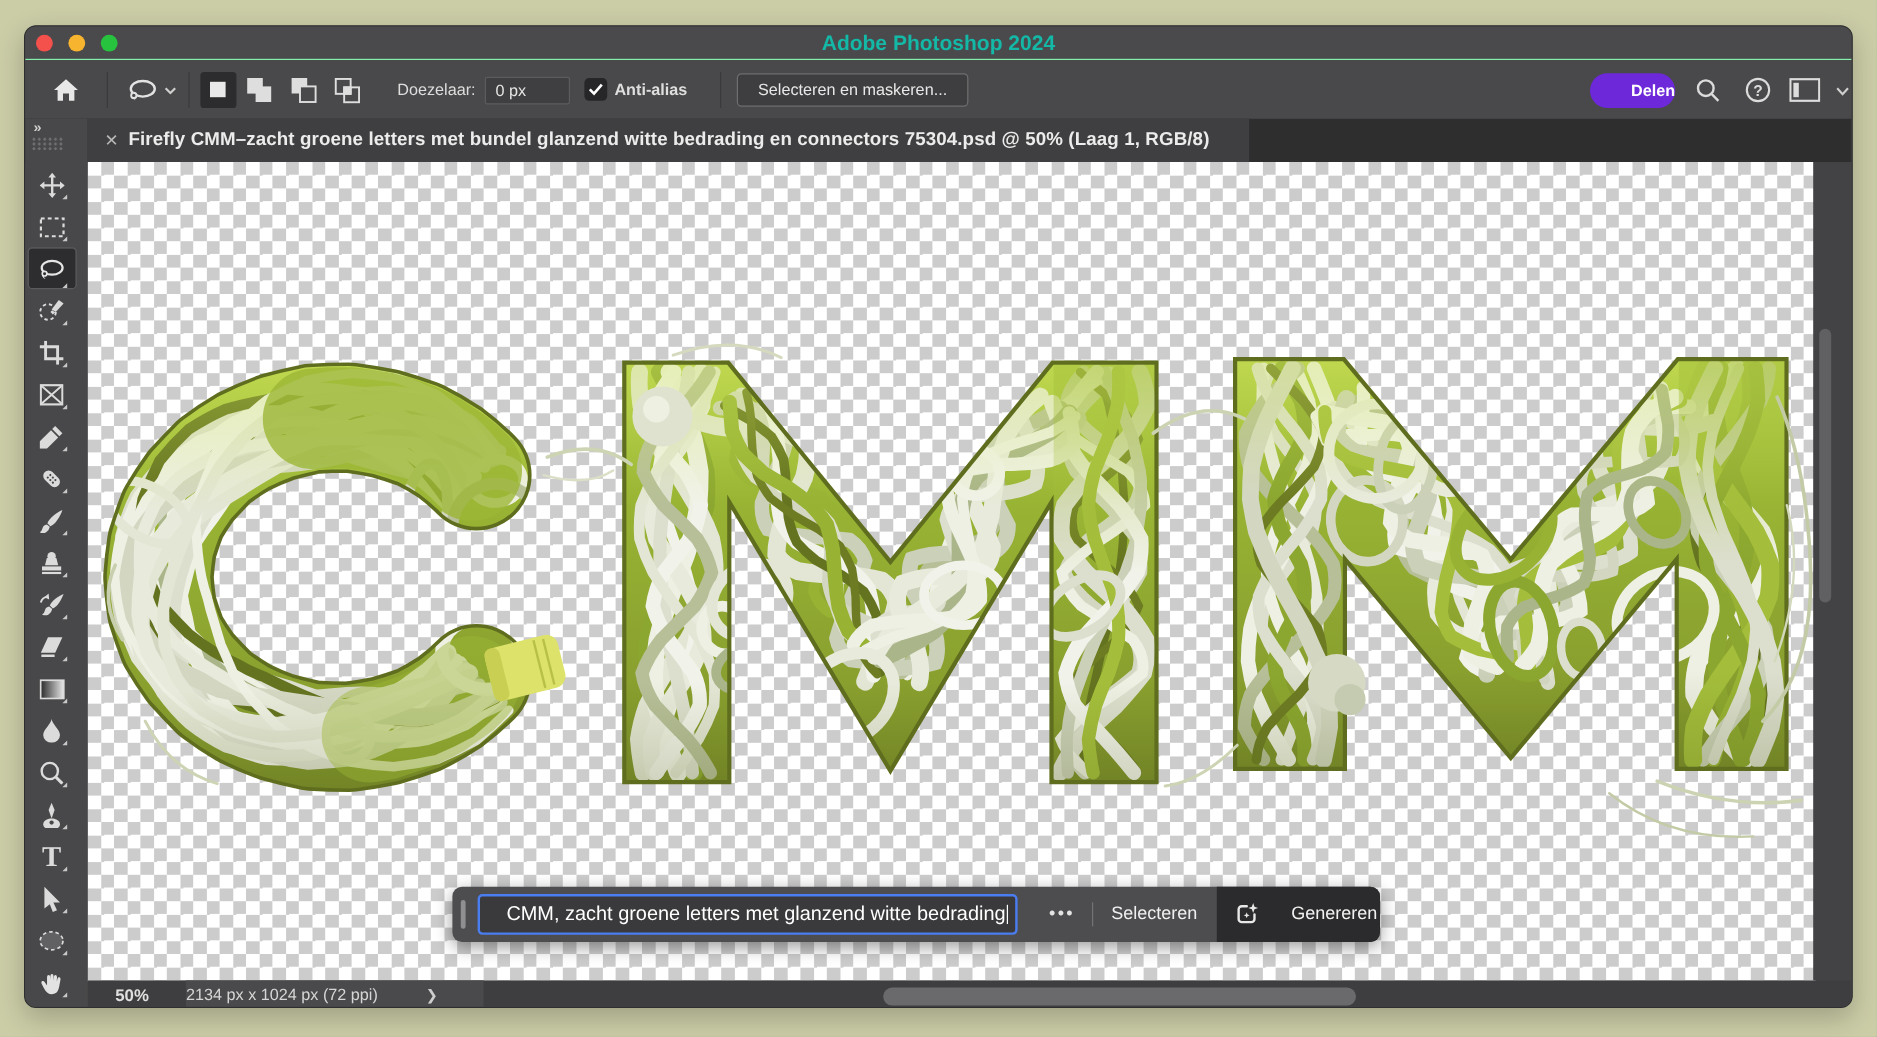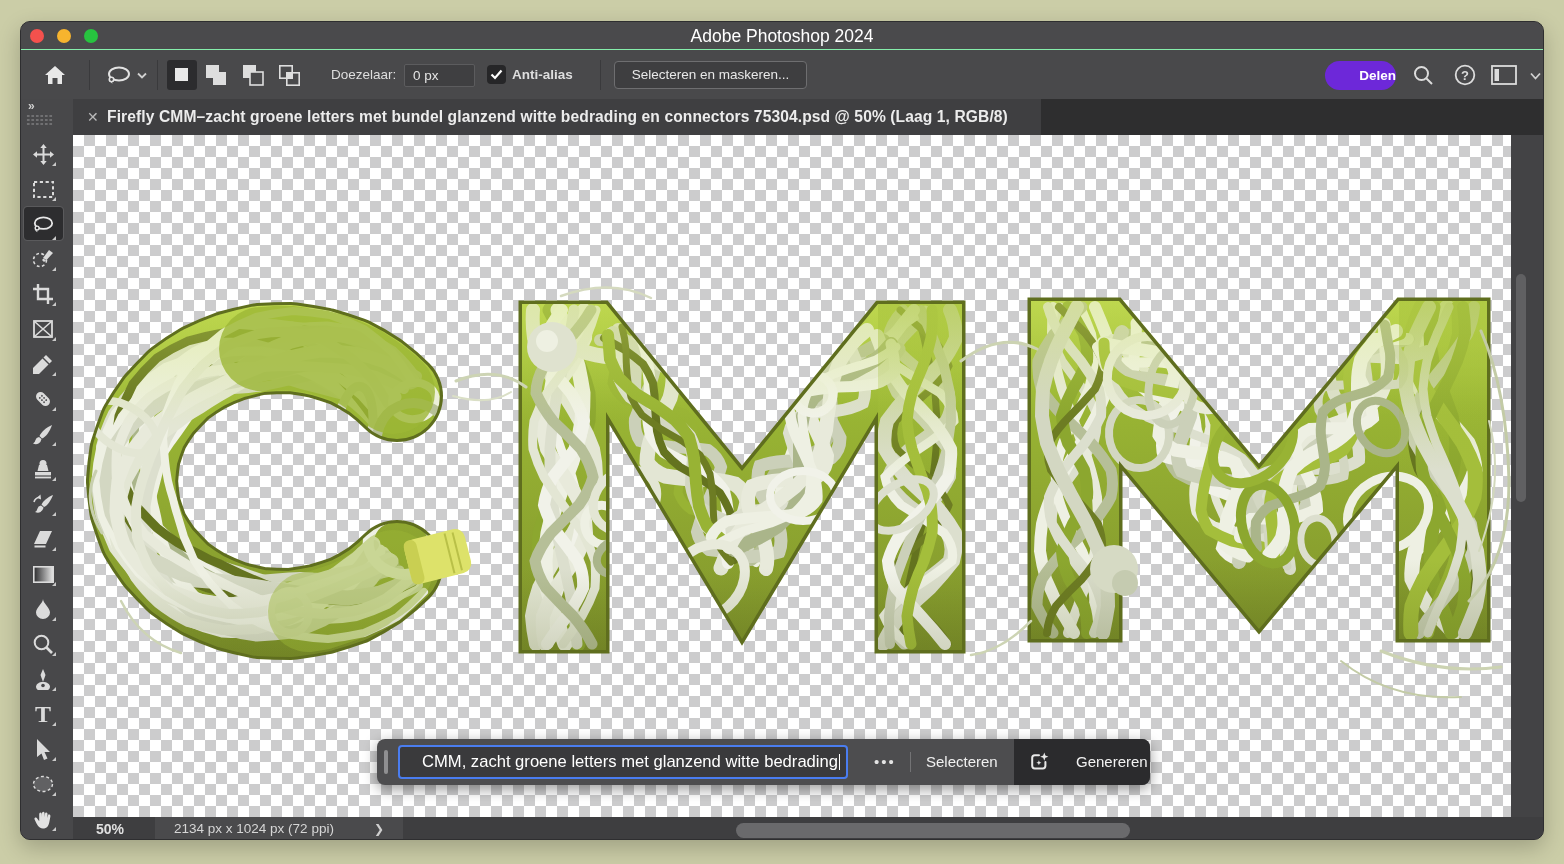--- a/index.html
+++ b/index.html
@@ -1,18 +1,18 @@
 <!DOCTYPE html>
 <html><head><meta charset="utf-8"><title>ps</title><style>
 *{margin:0;padding:0;box-sizing:border-box}
 html,body{width:1564px;height:864px;overflow:hidden;background:#cbcda7;font-family:"Liberation Sans",sans-serif}
 .window{position:absolute;left:20px;top:21px;width:1524px;height:819px;background:#4a4a4c;border-radius:10px;box-shadow:0 8px 22px rgba(0,0,0,.22);overflow:hidden;border:1px solid #2e2e30}
 .titlebar{position:absolute;left:0;top:0;width:100%;height:27px;background:#4a4a4c}
 .tl{position:absolute;top:28px;width:14px;height:14px;border-radius:50%}
-.title{position:absolute;top:20px;left:0;width:100%;text-align:center;font-size:17.5px;font-weight:normal;color:#ffffff;line-height:15px}
+.title{position:absolute;top:20px;left:0;width:100%;text-align:center;font-size:17.5px;font-weight:bold;color:#14b8a6;line-height:15px}
 .optionsbar{position:absolute;left:0;top:27px;width:100%;height:50px;background:#49494a}
 .optionsbar{background:#49494b;border-top:1px solid #86efac}
 .tabbar{position:absolute;left:0;top:77px;width:100%;height:36px;background:#2e2e2f}
 .tab{position:absolute;left:52px;top:0;width:968px;height:36px;background:#3f3f41;color:#ececec;font-size:15.6px;font-weight:bold;letter-spacing:0.1px;line-height:36px;white-space:nowrap}
 .tabx{position:absolute;left:14px;top:0;color:#b9b9b9;font-size:14px;font-weight:normal}
 .tabtext{position:absolute;left:34px;top:0}
 .leftbar{position:absolute;left:0;top:77px;width:52px;height:742px;background:#48484a;z-index:5}
 .canvas{position:absolute;left:52px;top:113px;width:1440px;height:683px;background-image:conic-gradient(#cccccd 25%,#fff 0 50%,#cccccd 0 75%,#fff 0);background-size:22px 22px;overflow:hidden}
 .rgutter{position:absolute;right:0;top:113px;width:32px;height:682px;background:#434345}
 .vthumb{position:absolute;right:17px;top:252px;width:10px;height:228px;background:#606062;border-radius:5px}
@@ -457,21 +457,21 @@
           <path d="M6.2 9.2 L6.2 5.2 Q6.2 3.6 7.5 3.6 Q8.8 3.6 8.8 5.2 L8.8 8.3 L9 4.2 Q9.1 2.6 10.3 2.7 Q11.6 2.8 11.6 4.4 L11.6 8.3 L12 4.8 Q12.2 3.3 13.4 3.5 Q14.6 3.7 14.5 5.3 L14.3 9 L15 6.4 Q15.4 5 16.5 5.4 Q17.7 5.8 17.4 7.4 L16.3 13.2 Q15.5 17.6 12.6 19 Q9.5 20.4 6.8 18.6 Q4.8 17.2 3.4 14.2 L1.6 10.6 Q1 9.2 2.2 8.6 Q3.4 8.1 4.2 9.4 L6.2 12.2 Z" fill="#e2e2e2"></path>
         </svg>
         <div class="cor"></div>
       </div>
   </div>
   <div class="rgutter">
       <div class="vthumb" style="position:absolute;left:5px;top:139px"></div>
     </div>
   <div class="statusbar">
     <div style="position:absolute;left:23px;top:0;height:24px;line-height:24px;font-size:14px;font-weight:bold;color:#e0e0e0">50%</div>
-    <div style="position:absolute;left:82px;top:0;width:248px;height:24px;background:#4a4a4c;line-height:24px;font-size:13.5px;color:#d6d6d6;text-align:center">2134 px x 1024 px (72 ppi)<span style="margin-left:40px;font-size:12px;color:#cfcfcf">❯</span></div>
+    <div style="position:absolute;left:82px;top:0;width:248px;height:24px;background:#4a4a4c;line-height:24px;font-size:13.5px;color:#d6d6d6;text-align:left">2134 px x 1024 px (72 ppi)<span style="margin-left:40px;font-size:12px;color:#cfcfcf">❯</span></div>
   </div>
   <div class="hthumb"></div>
   <div class="promptbar">
     <div class="pb-grip"></div>
     <div class="pb-input">CMM, zacht groene letters met glanzend witte bedrading<span class="pb-caret"></span></div>
     <div class="pb-dots">•••</div>
     <div class="pb-sep"></div>
     <div class="pb-cancel">Selecteren</div>
     <div class="pb-gen"><svg style="position:absolute;left:16px;top:13px" width="19" height="19" viewBox="0 0 19 19">
           <path d="M9 3.2 H4.8 A2.6 2.6 0 0 0 2.2 5.8 v8 a2.6 2.6 0 0 0 2.6 2.6 h8 a2.6 2.6 0 0 0 2.6-2.6 V10" stroke="#e8e8e8" stroke-width="2" fill="none" stroke-linecap="round"></path>

